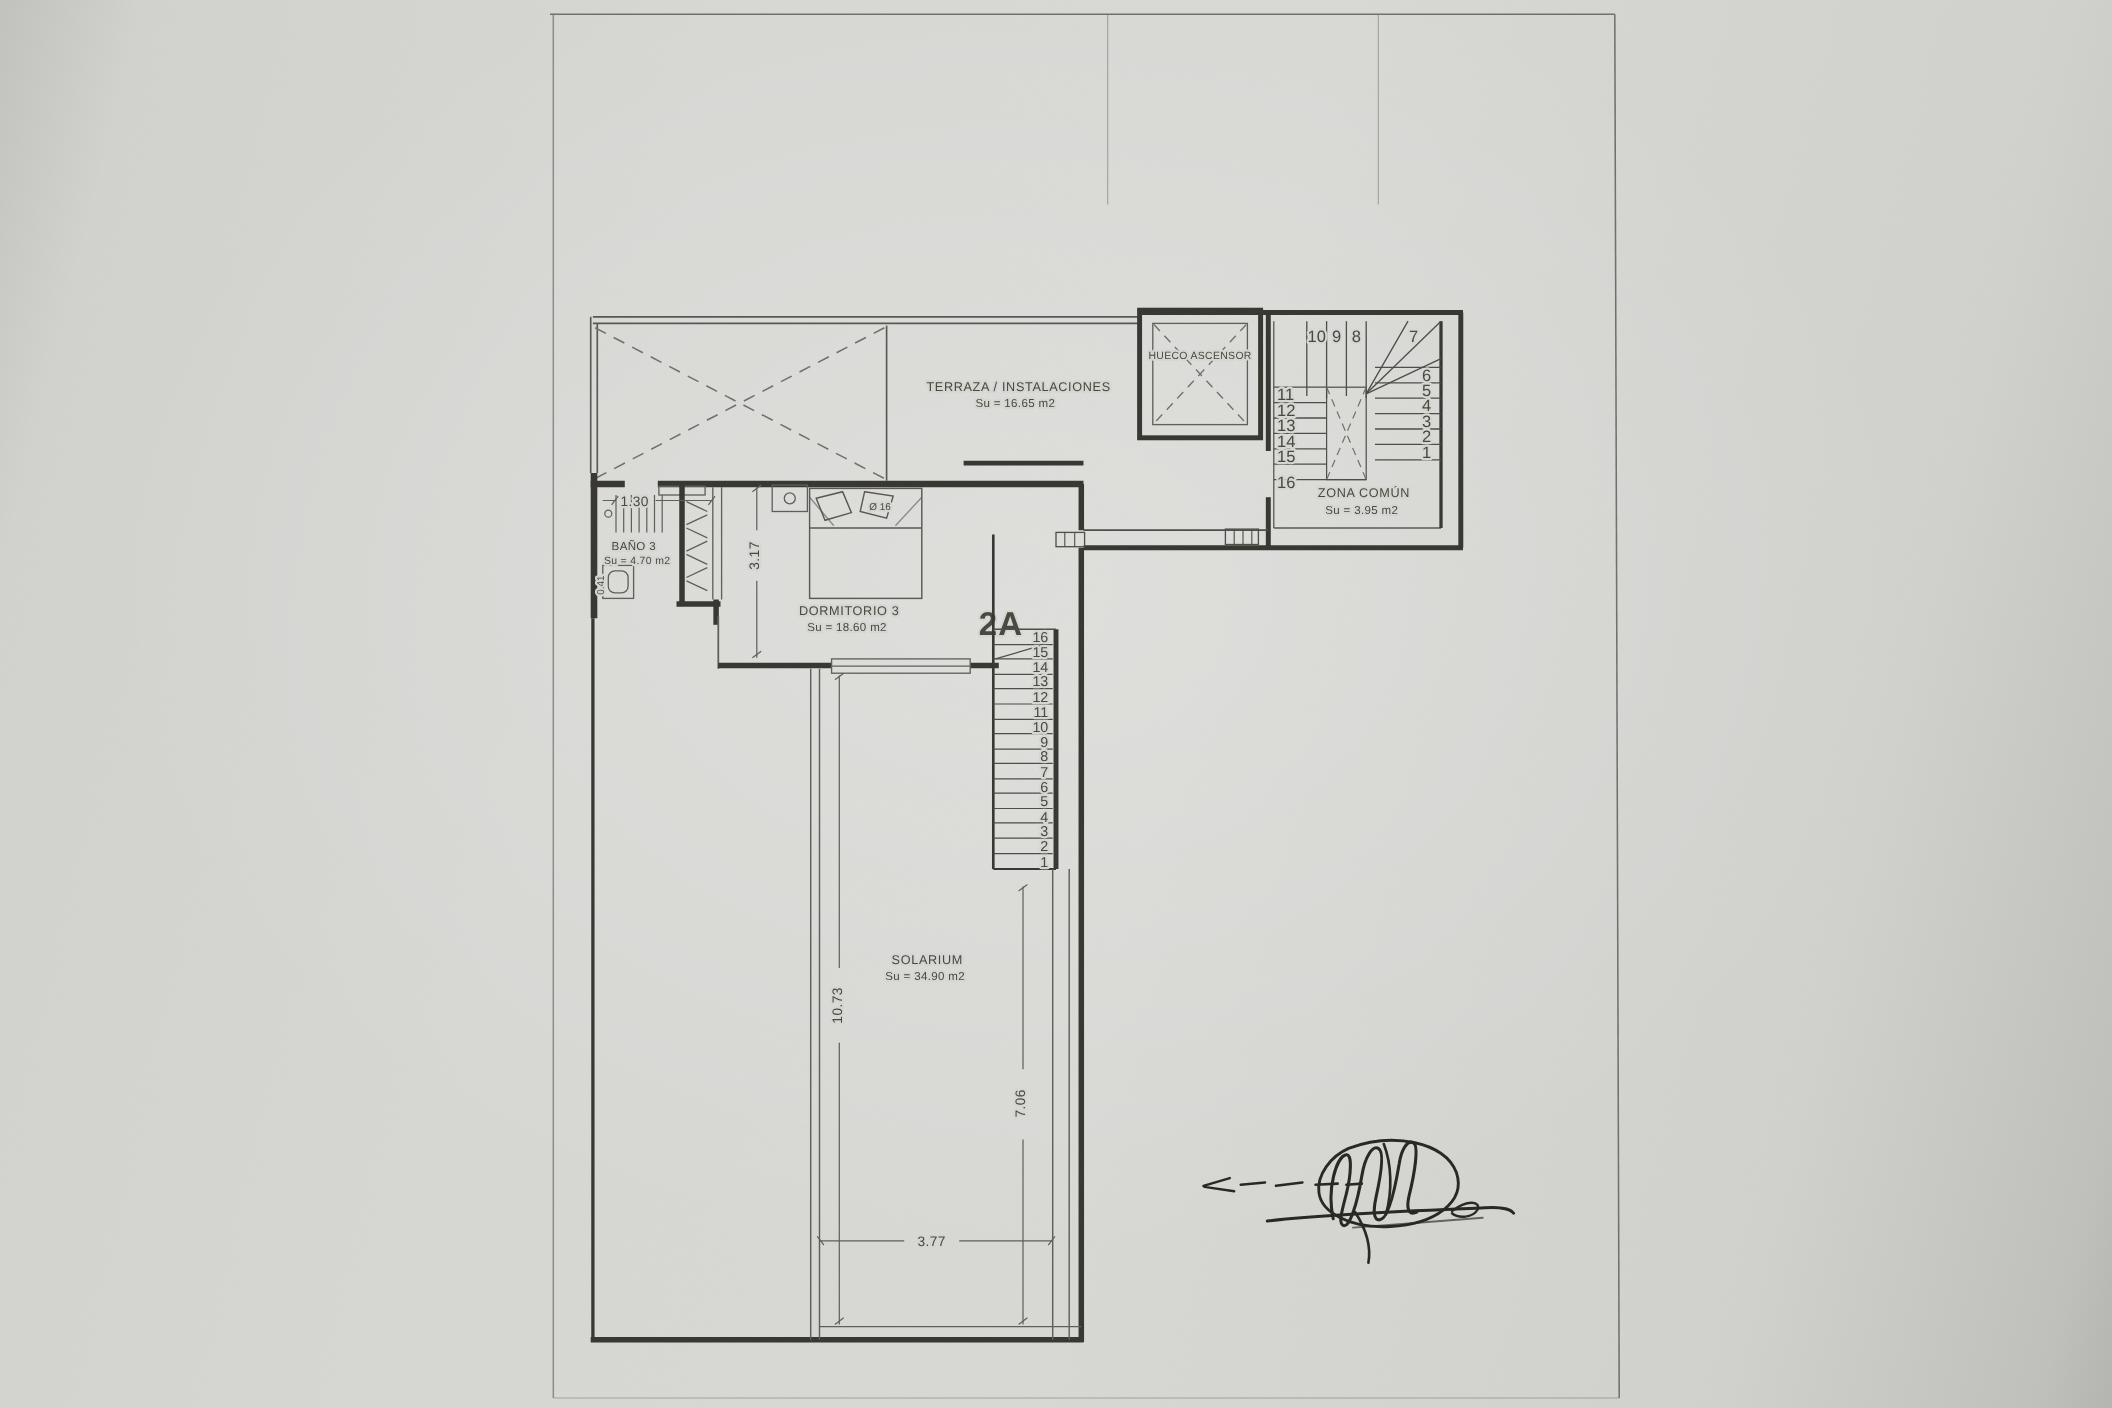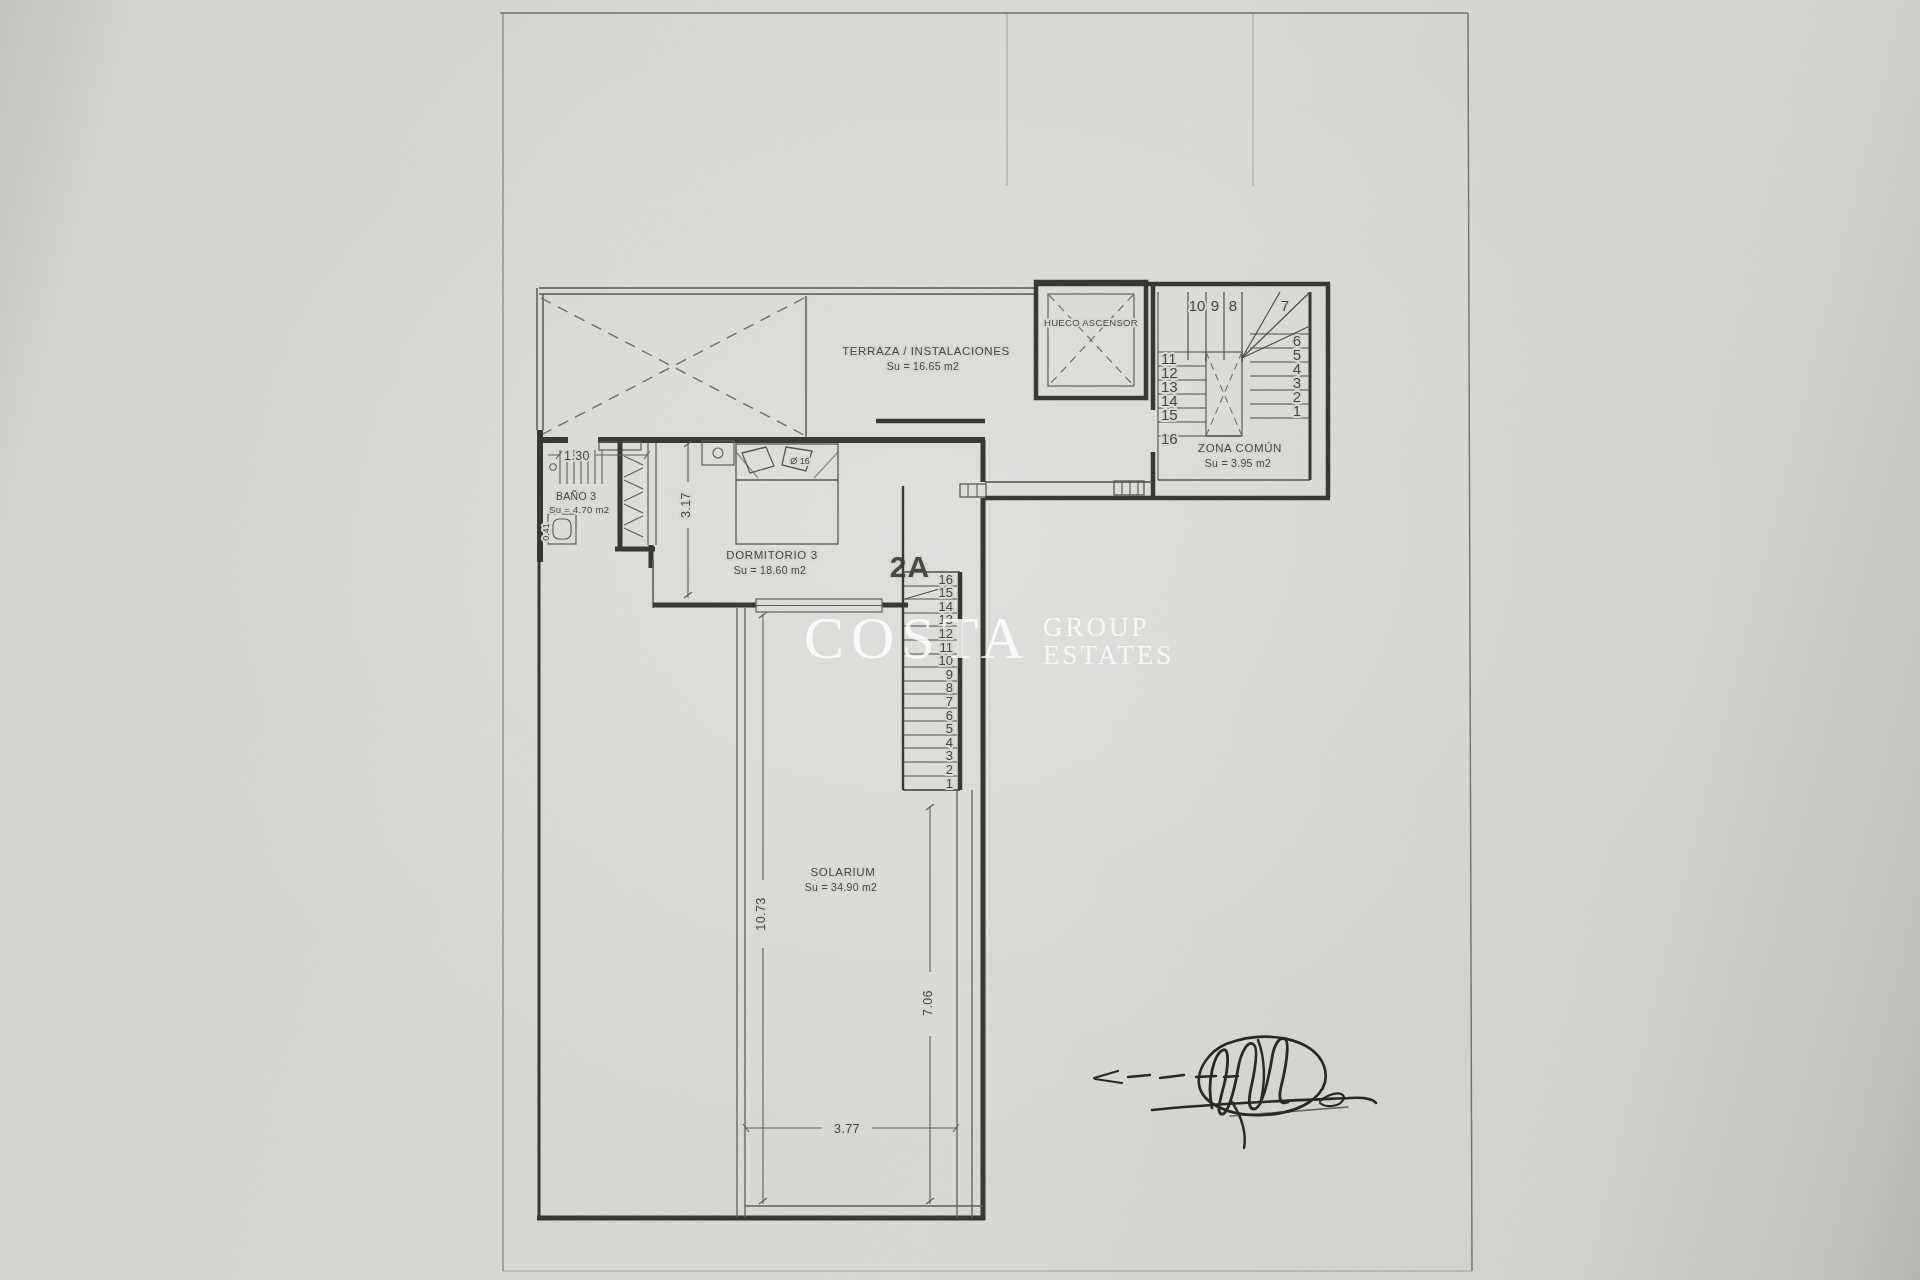--- a/index.html
+++ b/index.html
@@ -293,20 +293,13 @@
     <path d="M1258,1040 c7,18 8,42 2,64" stroke-width="2.4"></path>
     <path d="M1232,1102 c9,14 15,29 12,46" stroke-width="2.4"></path>
     <path d="M1152,1110 c62,-7 152,-10 198,-12 c16,-1 24,2 26,5" stroke-width="2.6"></path>
     <path d="M1320,1101 c14,-11 27,-9 23,-1 c-4,7 -17,8 -23,3" stroke-width="2.2"></path>
     <path d="M1230,1116 c42,-3 92,-7 118,-9" stroke-width="1.7" opacity=".65"></path>
   </g>
 
   <rect x="0" y="0" width="1920" height="1280" filter="url(#grain)"></rect>
 </svg>
 
-<div class="watermark">
-  <div class="wm-main">COSTA</div>
-  <div class="wm-sub">
-    <span>GROUP</span>
-    <span>ESTATES</span>
-  </div>
 </div>
-</div>
 
 </body></html>

